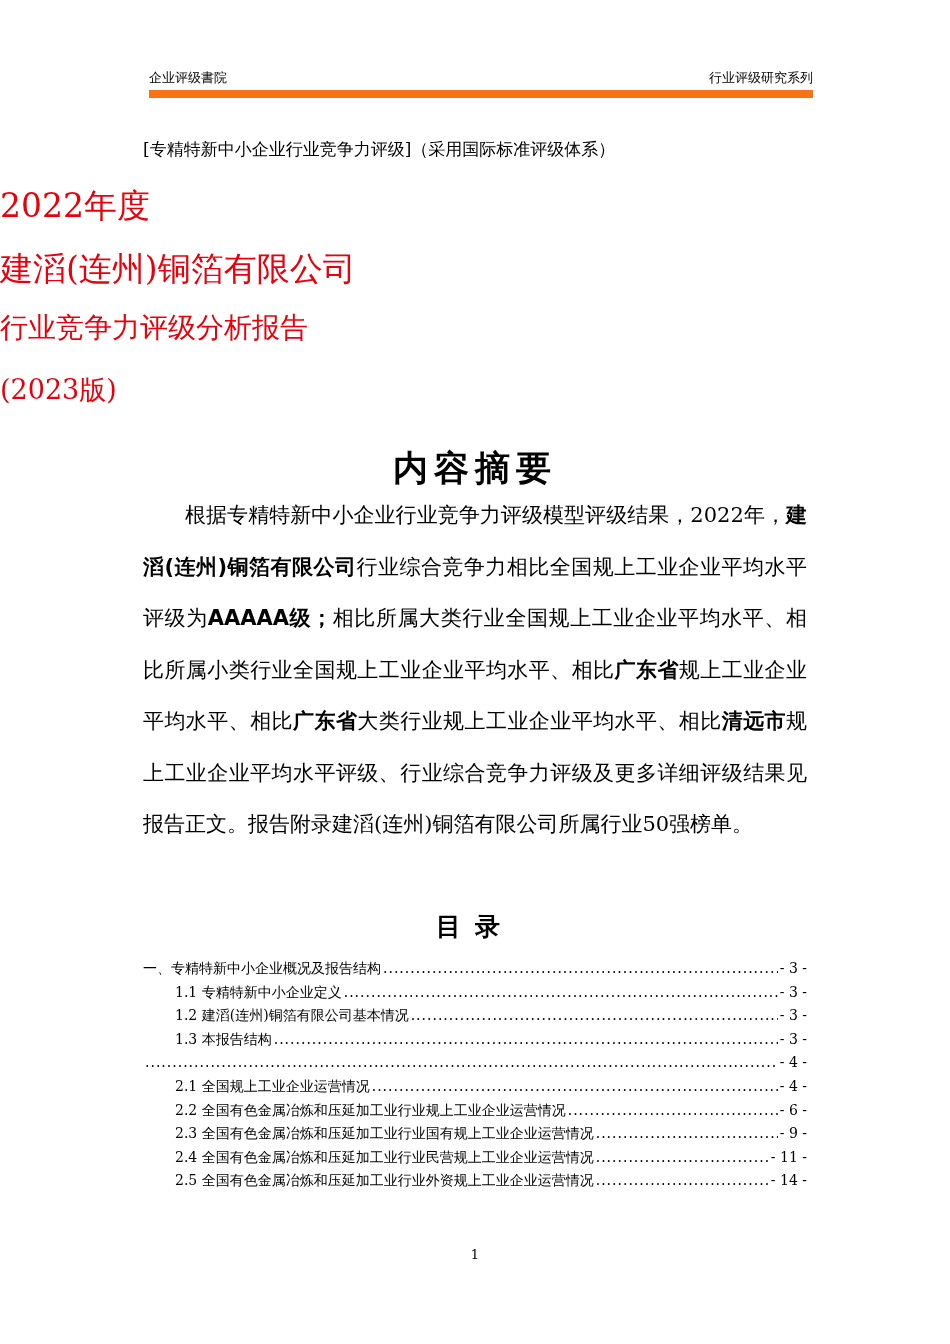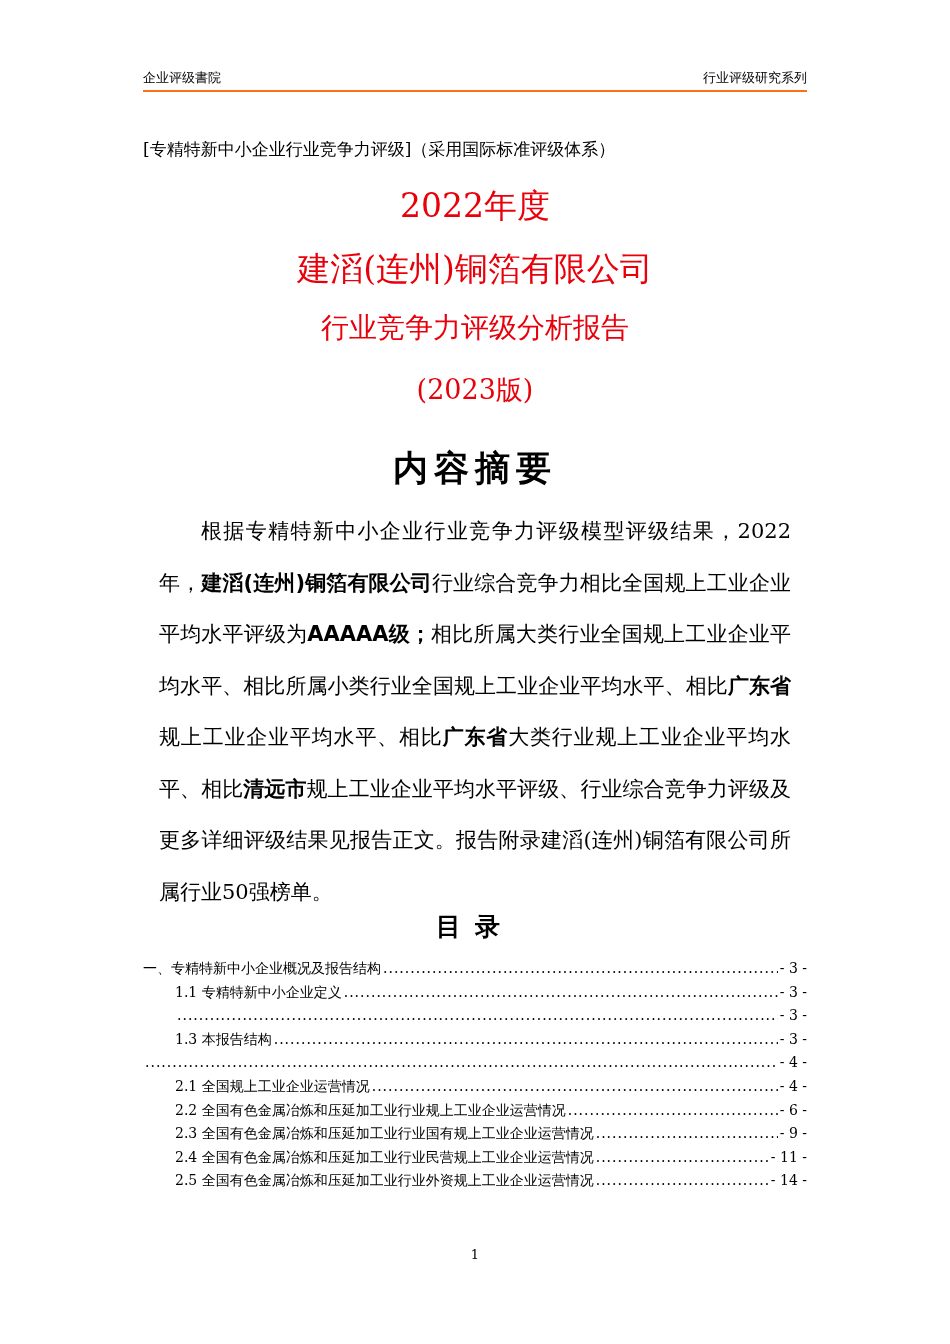--- a/index.html
+++ b/index.html
@@ -1,35 +1,35 @@
 <!DOCTYPE html>
 <html><head>
 <meta charset="utf-8">
 <style>
   html, body { margin: 0; padding: 0; background: #ffffff; }
   body { width: 950px; height: 1344px; position: relative; overflow: hidden;
          font-family: "DejaVu Serif", "Liberation Serif", serif; color: #000; }
-  .header { position: absolute; left: 143px; top: 66px; width: 664px; height: 24px;
-            border-bottom: 2px solid #f97316; font-family: "DejaVu Sans", "Liberation Sans", sans-serif;
+  .header { position: absolute; left: 149px; top: 66px; width: 664px; height: 24px;
+            border-bottom: 8px solid #f97316; font-family: "DejaVu Sans", "Liberation Sans", sans-serif;
             font-size: 13px; }
   .header .left { position: absolute; left: 0; top: 3px; }
   .header .right { position: absolute; right: 0; top: 3px; }
   .subtitle { position: absolute; left: 143px; top: 138px; font-size: 17px; }
-  .title-line { position: absolute; left: 0; width: 950px; text-align: center; color: #e8000b;
+  .title-line { position: absolute; left: 0; width: 950px; color: #e8000b;
                 font-family: "DejaVu Serif", "Liberation Serif", serif; }
   .t1 { top: 184px; font-size: 33px; }
   .t2 { top: 247px; font-size: 33px; }
   .t3 { top: 309px; font-size: 28px; }
   .t4 { top: 372px; font-size: 27px; }
   .summary-head { position: absolute; left: 0; width: 950px; top: 445px; text-align: center;
                   font-family: "DejaVu Sans", "Liberation Sans", sans-serif; font-weight: bold;
                   font-size: 35px; letter-spacing: 6px; }
   .summary { position: absolute; left: 143px; top: 490px; width: 664px; font-size: 21px;
              line-height: 51.5px; text-align: justify; }
-  .summary p { margin: 16px; text-indent: 42px; }
+  .summary p { margin: 0; text-indent: 42px; }
   .summary b { font-family: "DejaVu Sans", "Liberation Sans", sans-serif; font-weight: bold; }
   .toc-head { position: absolute; left: 0; width: 950px; top: 910px; text-align: center;
               font-family: "DejaVu Sans", "Liberation Sans", sans-serif; font-weight: bold;
               font-size: 25px; letter-spacing: 14px; }
   .toc { position: absolute; left: 143px; top: 957px; width: 664px; font-size: 14px; }
   .toc-row { display: flex; height: 23.6px; line-height: 23.6px; align-items: baseline; }
   .toc-row.sub { padding-left: 32px; }
   .toc-row .lbl { white-space: nowrap; }
   .toc-row .dots { flex: 1; overflow: hidden; white-space: nowrap; margin: 0 2px; }
   .toc-row .dots::after { content: "..........................................................................................................................................................................................................................."; letter-spacing: 1px; }
@@ -64,20 +64,21 @@
       <span class="lbl">一、专精特新中小企业概况及报告结构</span>
       <span class="dots"></span>
       <span class="pg">- 3 -</span>
     </div>
     <div class="toc-row sub">
       <span class="lbl">1.1 专精特新中小企业定义</span>
       <span class="dots"></span>
       <span class="pg">- 3 -</span>
     </div>
     <div class="toc-row sub">
+      <span class="lbl">1.2 建滔(连州)铜箔有限公司基本情况</span>
       <span class="dots"></span>
       <span class="pg">- 3 -</span>
     </div>
     <div class="toc-row sub">
       <span class="lbl">1.3 本报告结构</span>
       <span class="dots"></span>
       <span class="pg">- 3 -</span>
     </div>
     <div class="toc-row">
       <span class="dots"></span>

